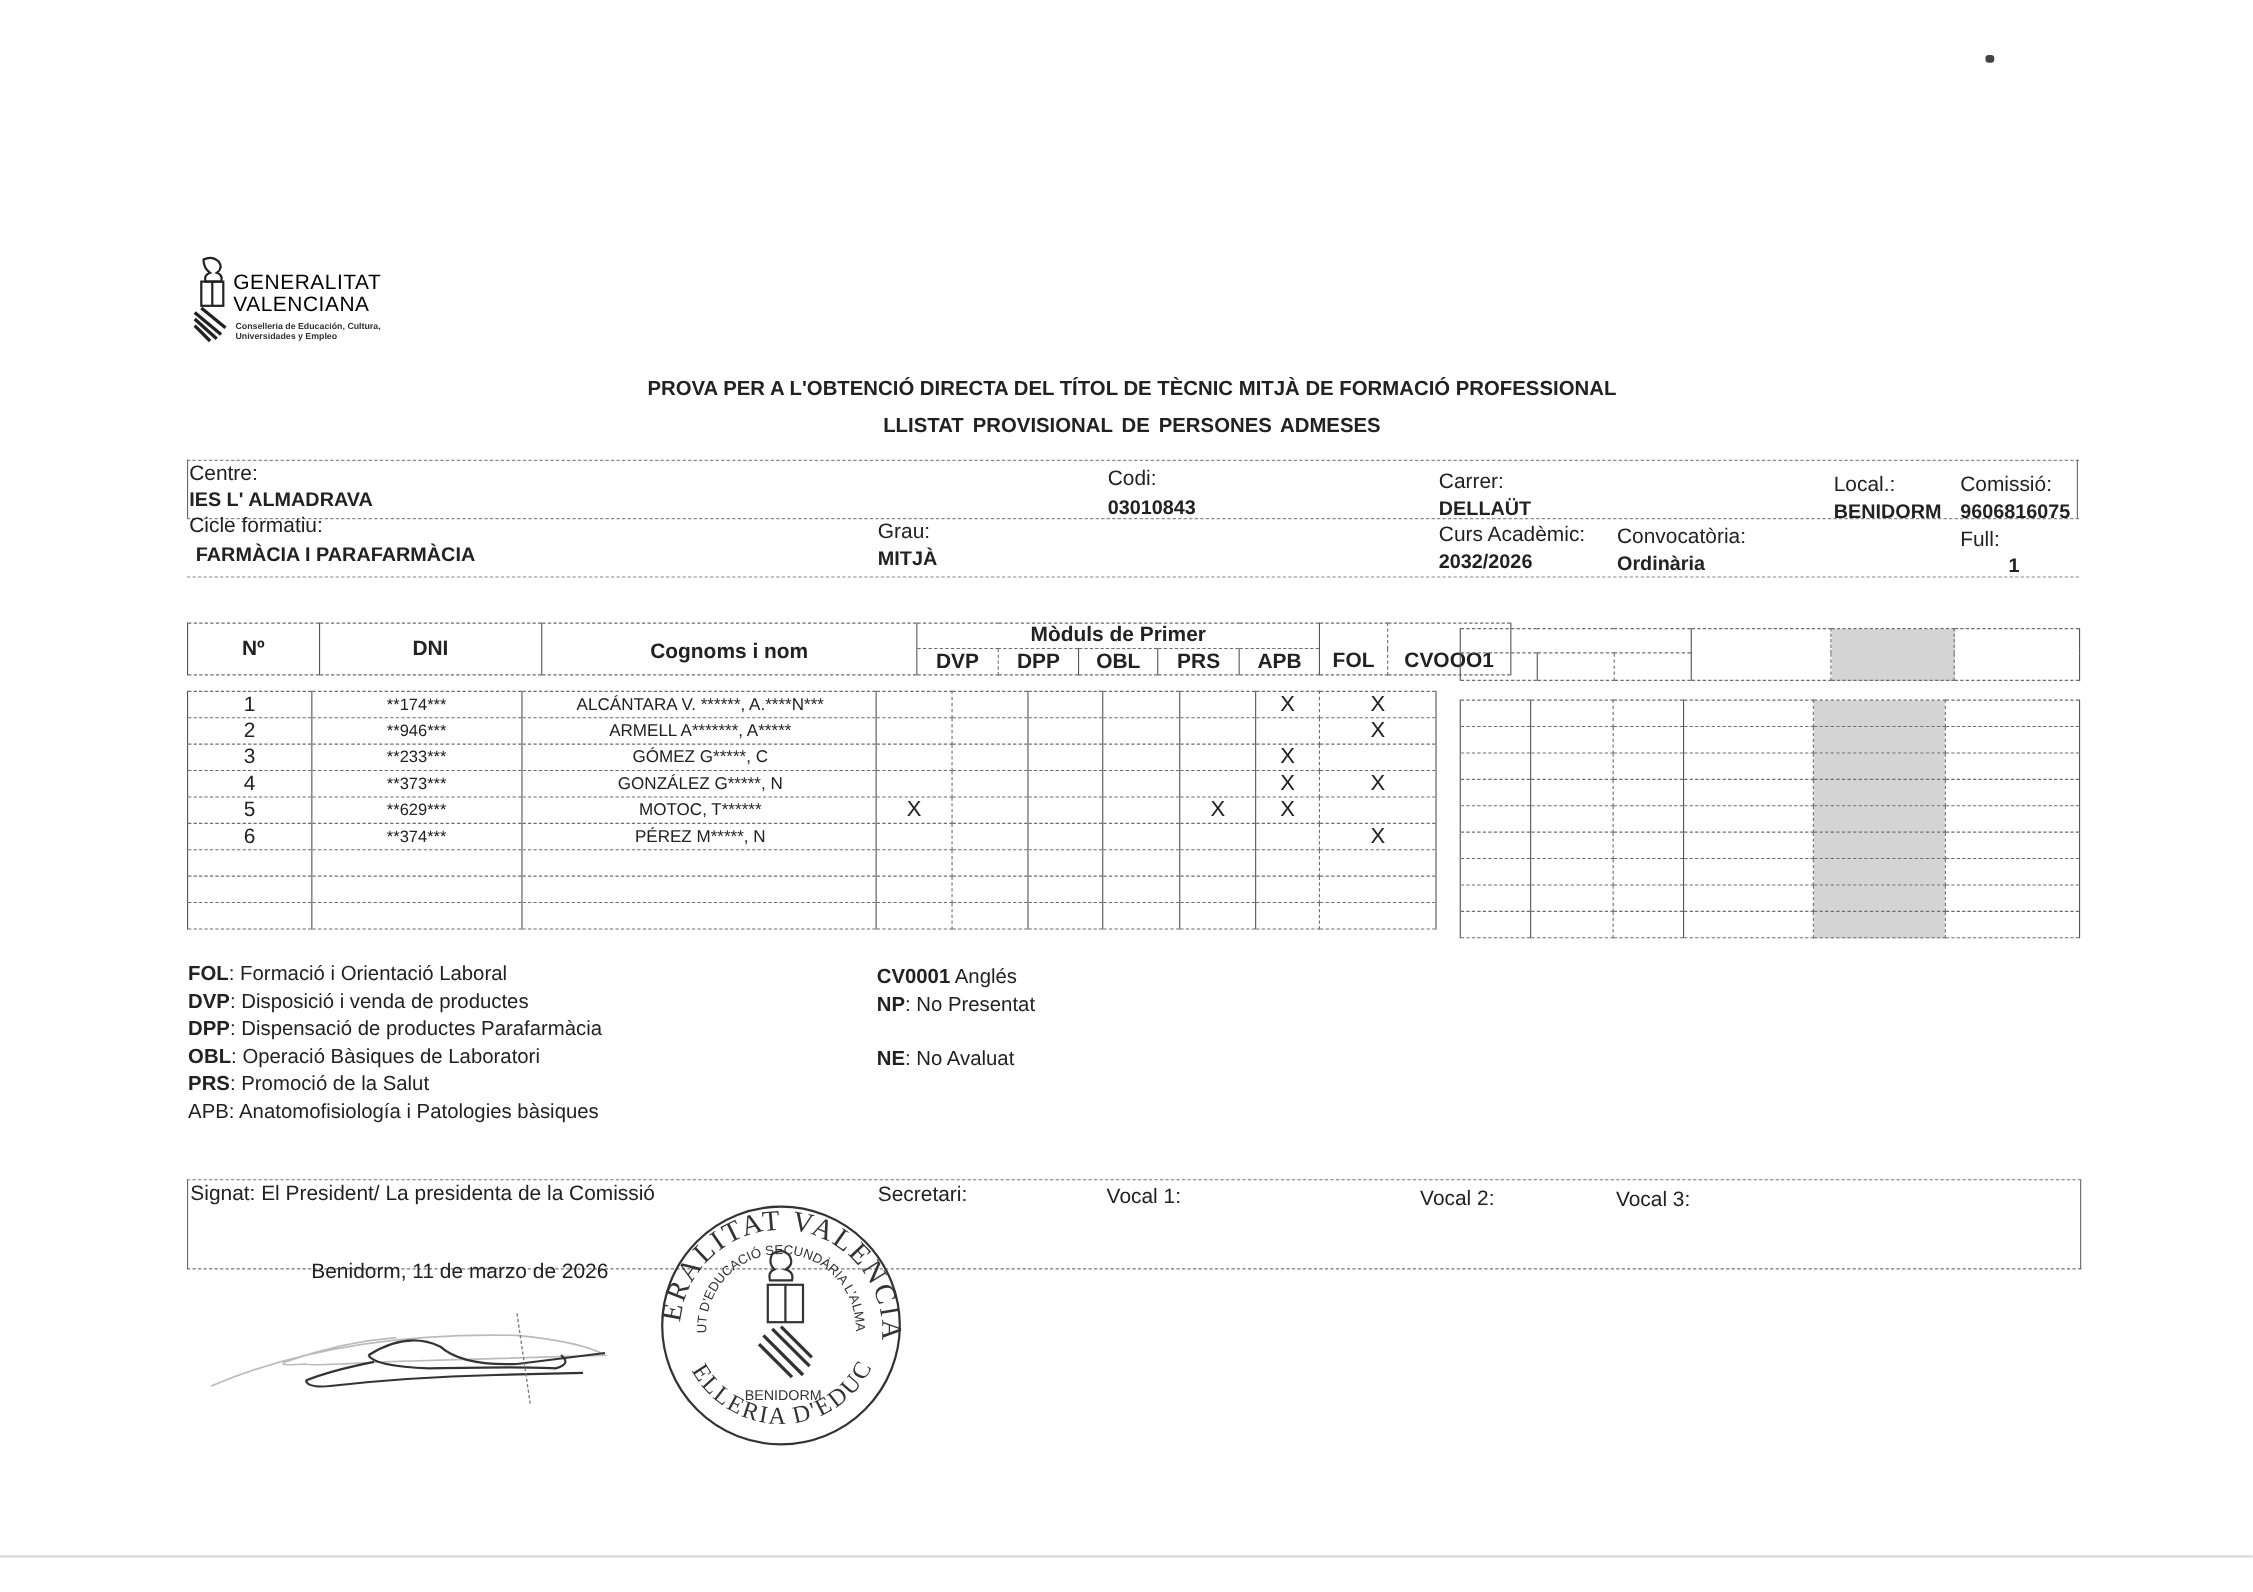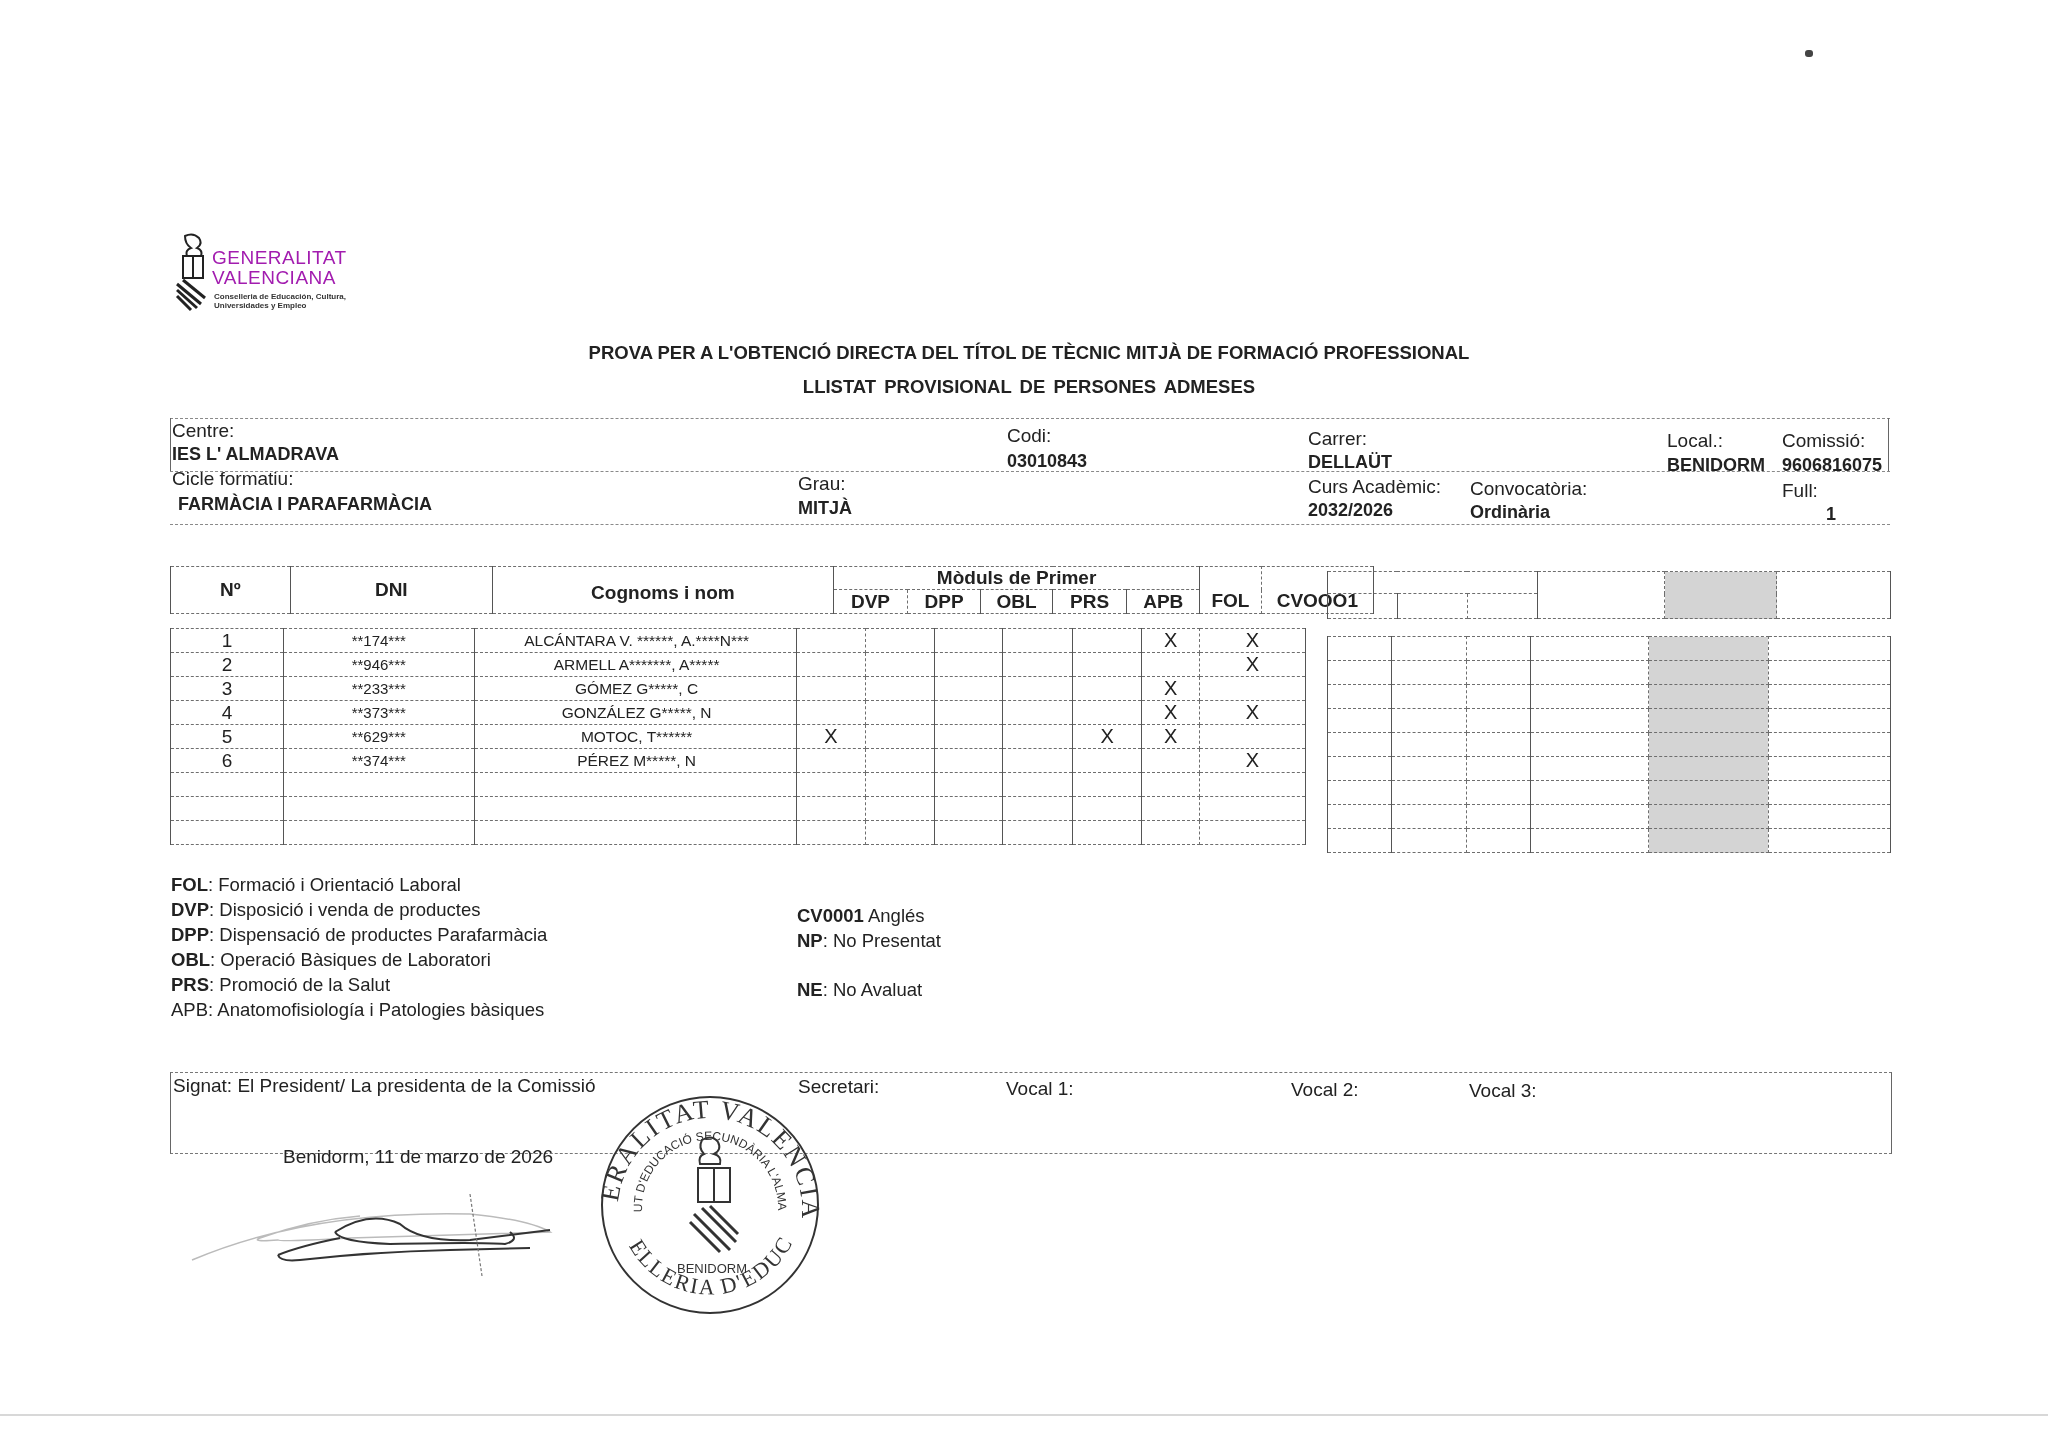--- a/index.html
+++ b/index.html
@@ -5,21 +5,21 @@
   html, body { margin:0; padding:0; background:#ffffff; }
   body { width:2048px; height:1447px; position:relative; overflow:hidden;
          font-family:"Liberation Sans", sans-serif; color:#1a1a1a; }
   .abs { position:absolute; }
   .dash-t { border-top:1px dashed #8a8a8a; }
   .lbl { font-size:19px; color:#222; white-space:nowrap; }
   .val { font-size:18px; font-weight:bold; color:#222; white-space:nowrap; }
 
   
   .logo { left:175px; top:232px; width:230px; height:90px; }
-  .logo-text1 { left:212px; top:248px; font-size:19px; letter-spacing:0.5px; color:#a21caf; line-height:20px; }
+  .logo-text1 { left:212px; top:248px; font-size:19px; letter-spacing:0.5px; color:#000000; line-height:20px; }
   .logo-sub { left:214px; top:292px; font-size:8px; font-weight:bold; color:#333; line-height:9px; }
 
   .title1 { left:0; width:2058px; top:342px; text-align:center; font-size:18.5px; font-weight:bold; color:#222; }
   .title2 { left:0; width:2058px; top:376px; text-align:center; font-size:18.5px; font-weight:bold; color:#222; word-spacing:3px; }
 
   
   .infobox { left:170px; top:418px; width:1720px; height:107px; }
 
   
   table.grid { border-collapse:collapse; position:absolute; }
@@ -363,21 +363,21 @@
 </table>
 
 <div class="abs legend" style="left:171px;top:872px;" id="legend-left">
     <div><b>FOL</b><span>: </span><span>Formació i Orientació Laboral</span></div>
     <div><b>DVP</b><span>: </span><span>Disposició i venda de productes</span></div>
     <div><b>DPP</b><span>: </span><span>Dispensació de productes Parafarmàcia</span></div>
     <div><b>OBL</b><span>: </span><span>Operació Bàsiques de Laboratori</span></div>
     <div><b>PRS</b><span>: </span><span>Promoció de la Salut</span></div>
     <div><b style="font-weight: normal;">APB</b><span>: </span><span>Anatomofisiología i Patologies bàsiques</span></div>
   </div>
-<div class="abs legend" style="left:797px;top:875px;margin-top:28px;" id="legend-right">
+<div class="abs legend" style="left:797px;top:875px;" id="legend-right">
     <div><b>CV0001</b><span style="white-space: pre;"> </span><span>Anglés</span></div>
     <div><b>NP</b><span style="white-space: pre;">: </span><span>No Presentat</span></div>
     <div style="margin-top: 24px;"><b>NE</b><span style="white-space: pre;">: </span><span>No Avaluat</span></div>
   </div>
 
 <div class="abs sigbox">
   <div class="abs lbl" style="left:2px;top:2px;">Signat: El President/ La presidenta de la Comissió</div>
   <div class="abs lbl" style="left:627px;top:3px;">Secretari:</div>
   <div class="abs lbl" style="left:835px;top:5px;">Vocal 1:</div>
   <div class="abs lbl" style="left:1120px;top:6px;">Vocal 2:</div>

